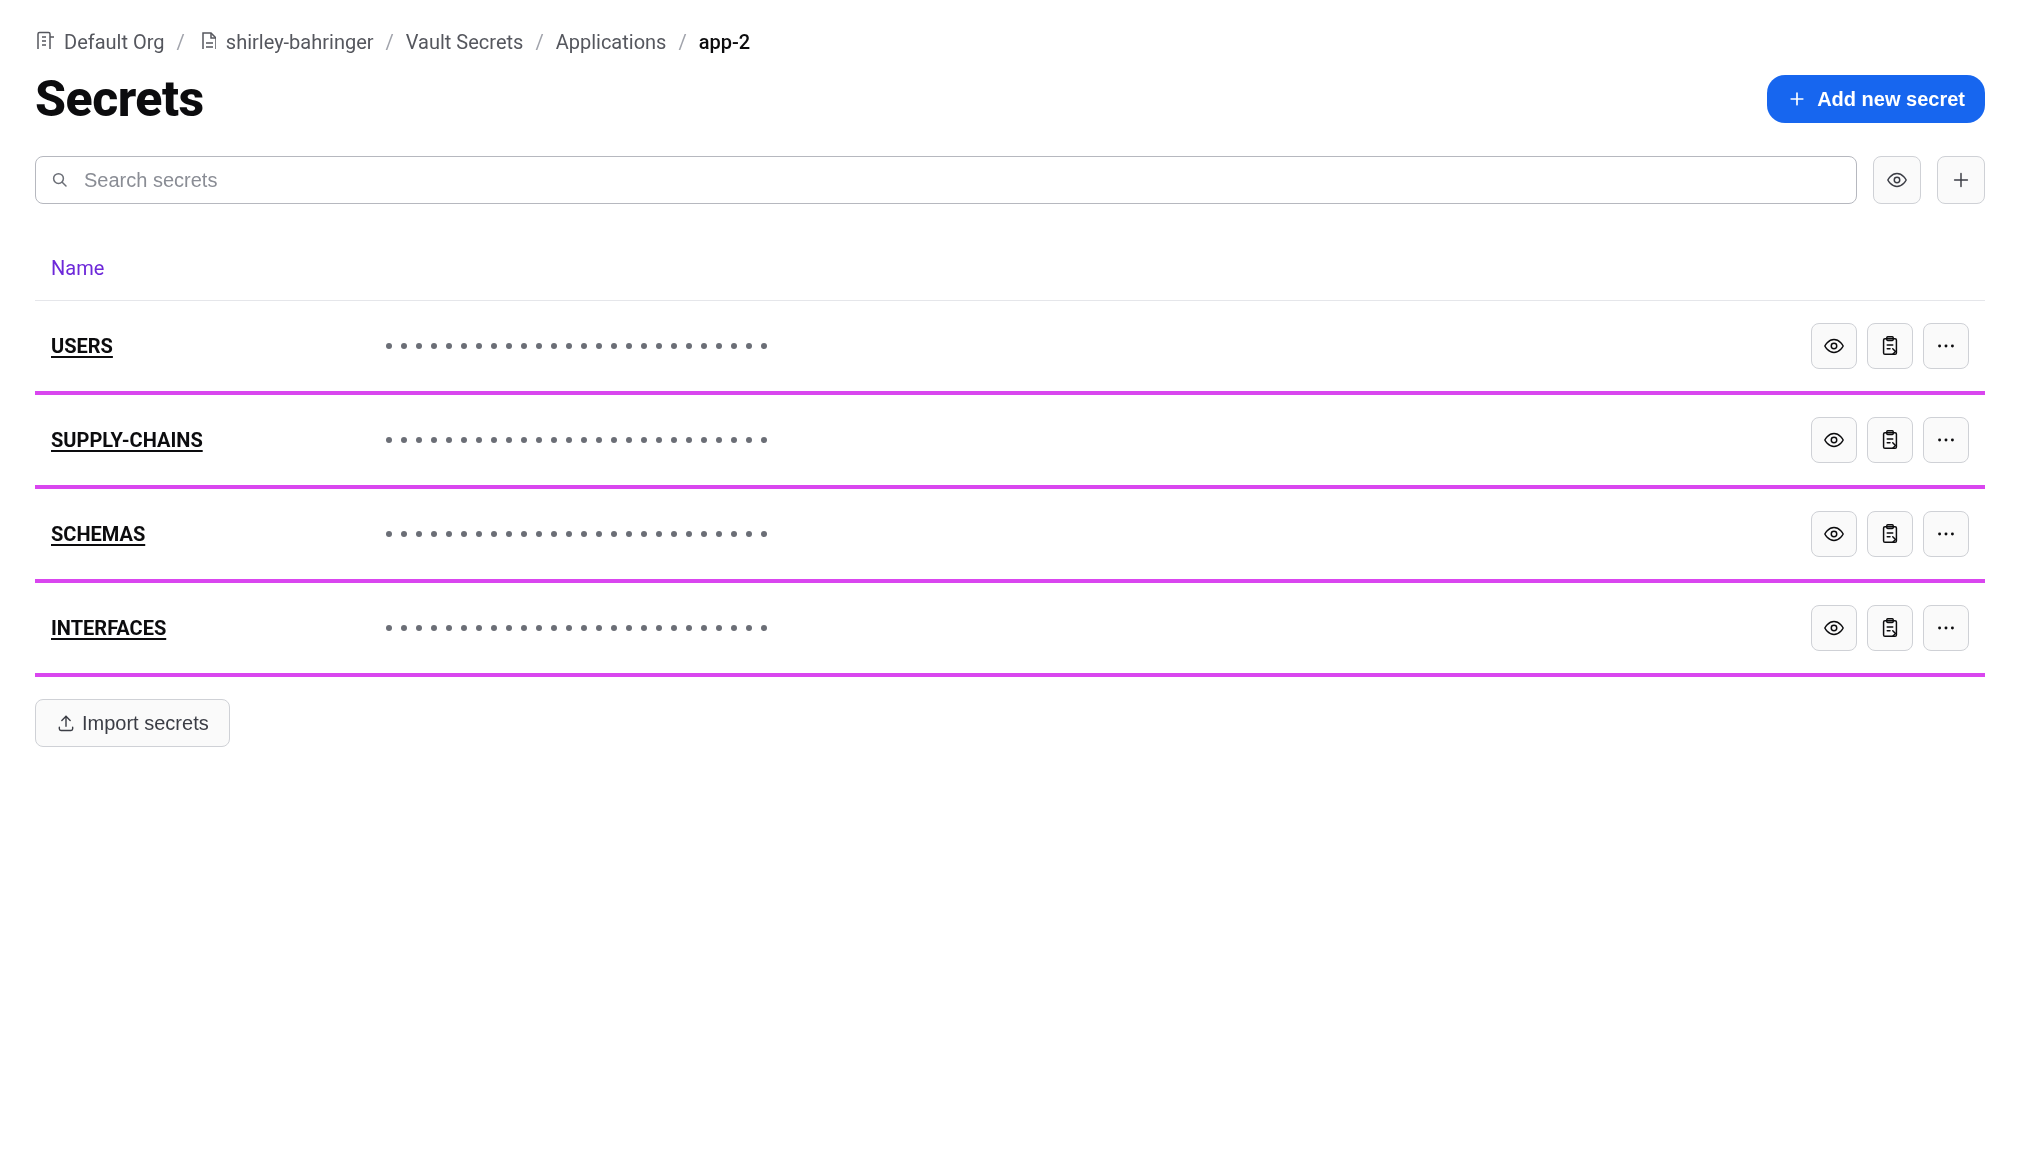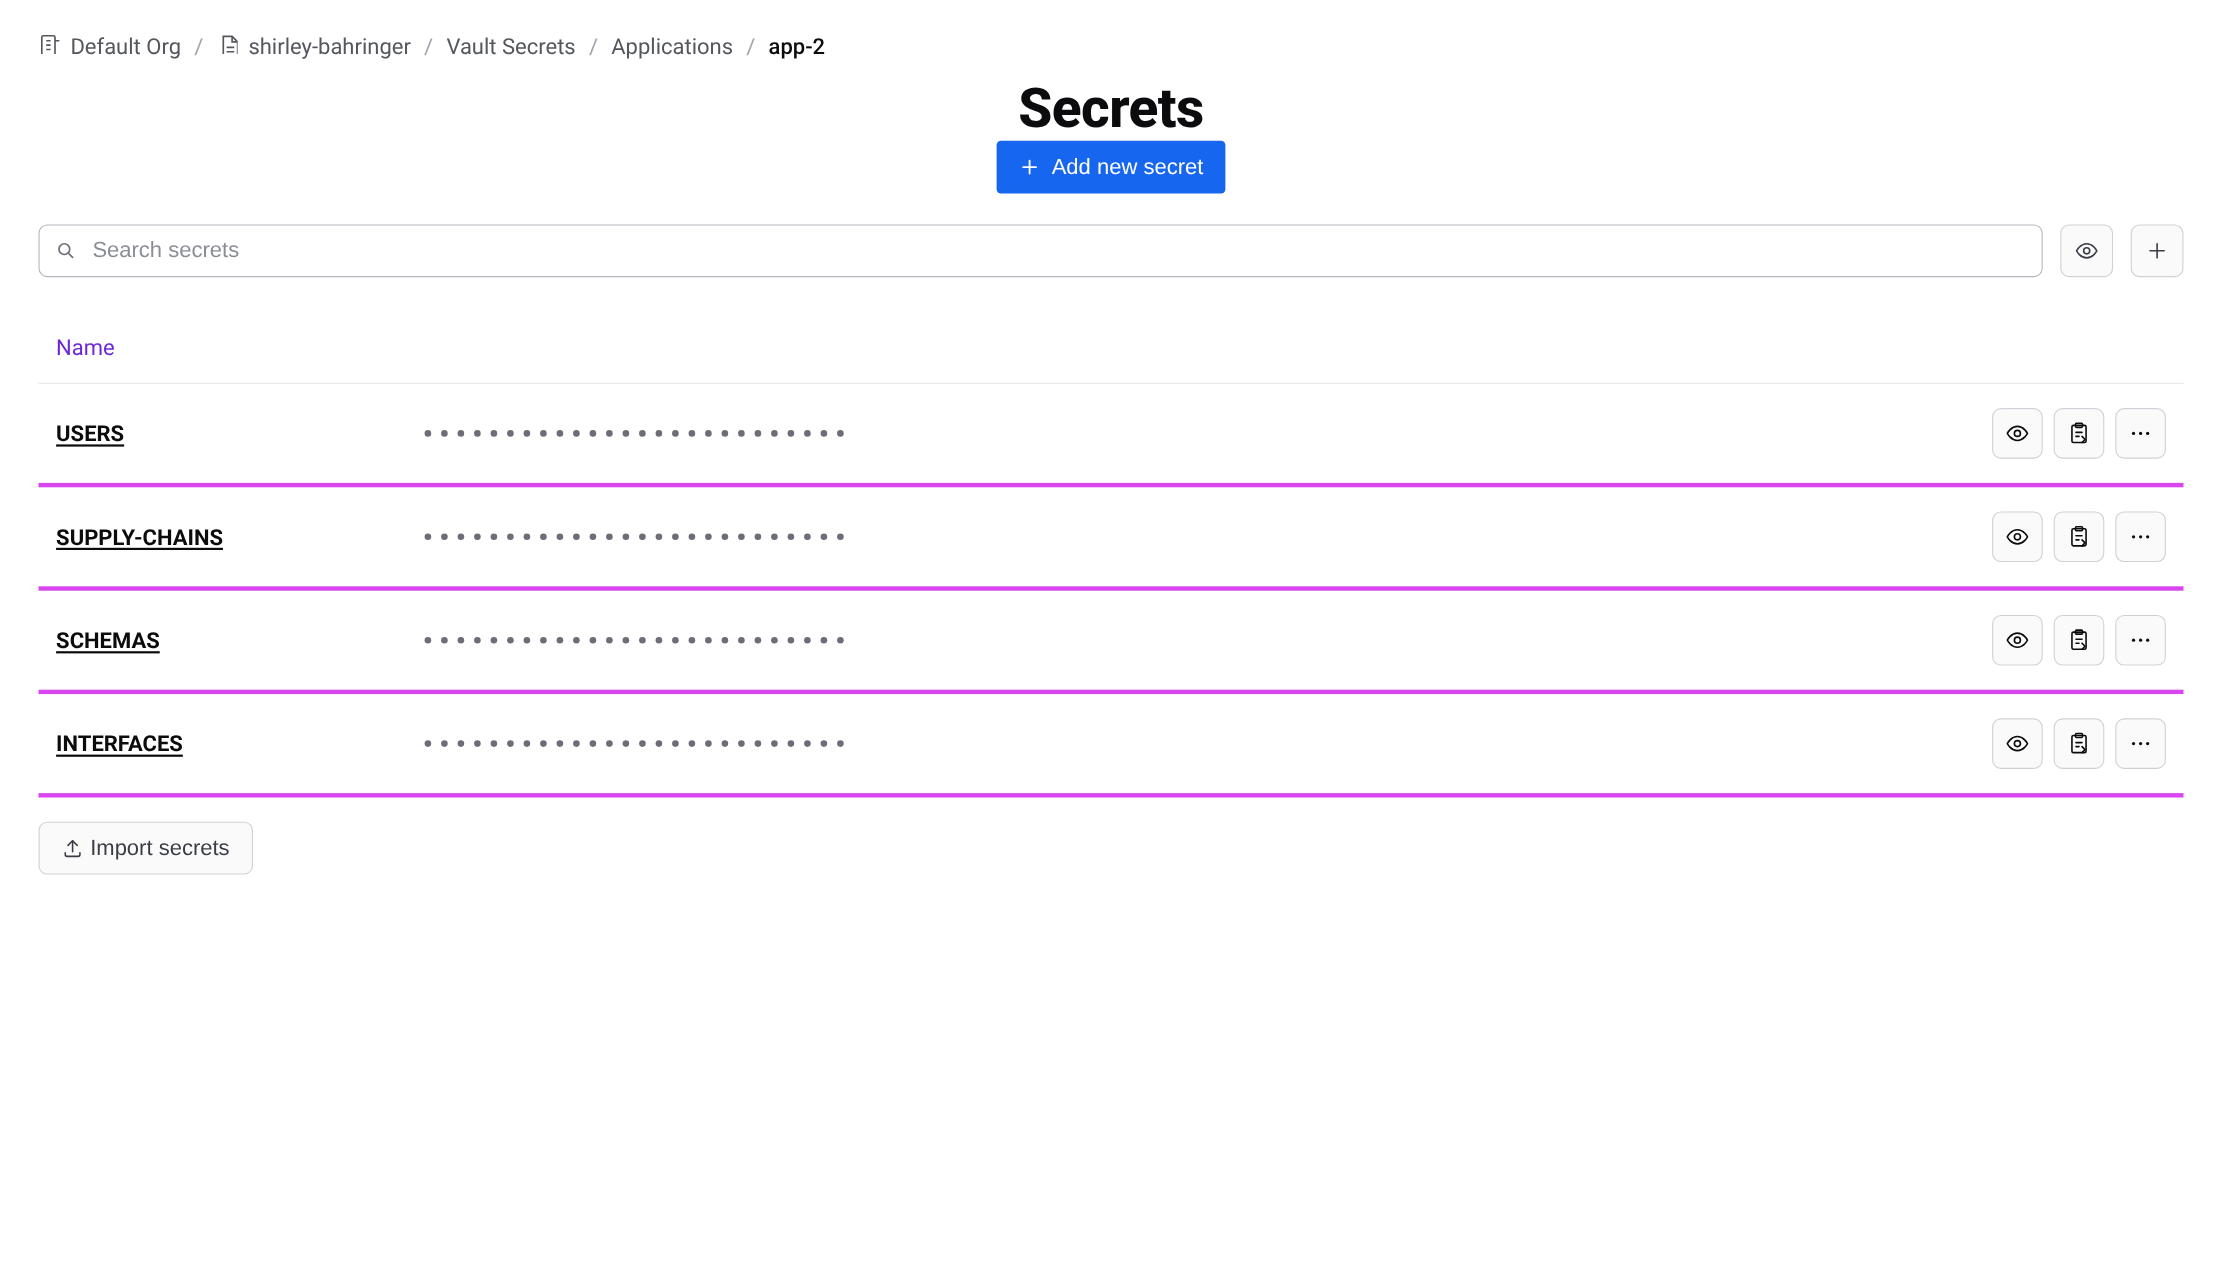--- a/index.html
+++ b/index.html
@@ -43,41 +43,40 @@
       stroke: #55575e;
       fill: none;
       stroke-width: 1.5;
     }
     
     .header-row {
       display: flex;
       align-items: center;
       justify-content: space-between;
       margin-bottom: 28px;
-      flex-direction: column;
     }
     .page-title {
       font-size: 50px;
       font-weight: 800;
       letter-spacing: -0.5px;
       color: #0c0c0e;
     }
     .header-actions {
       display: flex;
       gap: 20px;
     }
     .btn {
       display: inline-flex;
       align-items: center;
       gap: 10px;
       height: 48px;
       padding: 0 20px;
-      border-radius: 4px;
-      font-size: 20px;
-      font-weight: 400;
+      border-radius: 18px;
+      font-size: 20px;
+      font-weight: 700;
       cursor: pointer;
       border: 1px solid transparent;
     }
     .btn-primary {
       background: #1766ef;
       color: #fff;
       border: none;
     }
     .btn-secondary {
       background: #fafafa;

